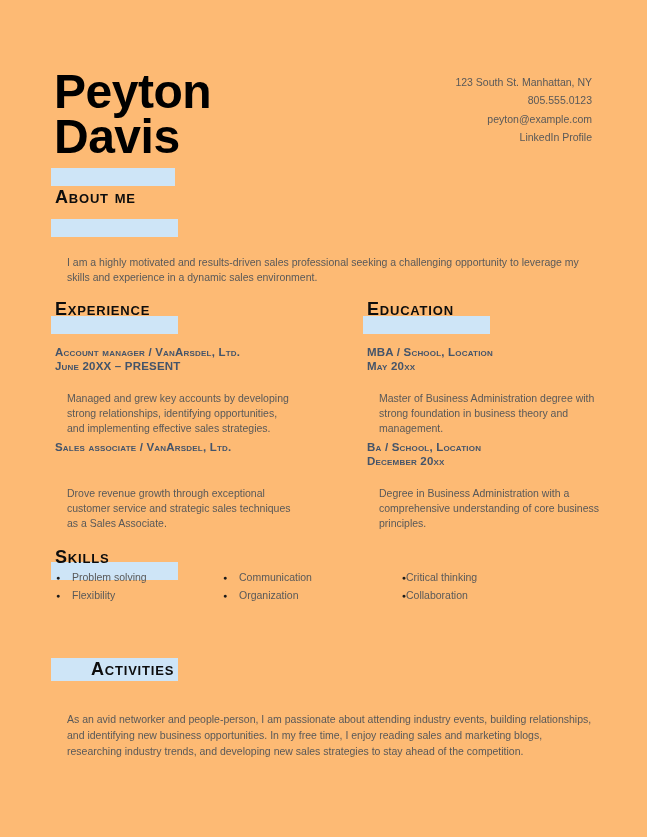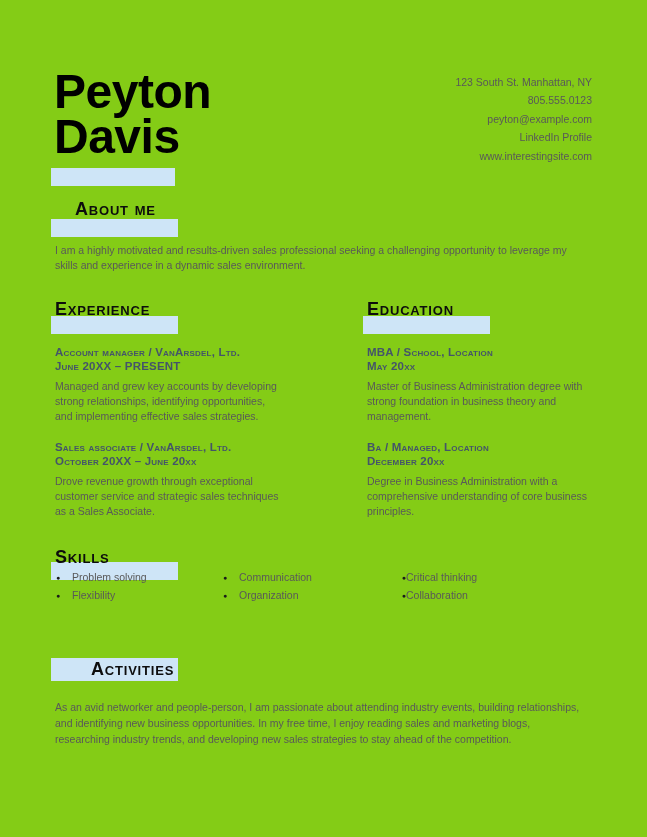--- a/index.html
+++ b/index.html
@@ -1,20 +1,20 @@
 <!DOCTYPE html>
 <html style="--highlight: #cee5f7; --subheading: #44546a; --body-text: #595959; --heading-text: #0d0d0d;"><head>
 <meta charset="utf-8">
 <style>
   html, body { margin: 0; padding: 0; background: #ffffff; }
   .page {
     position: relative;
     width: 647px;
     height: 837px;
-    background: #84cc16;
+    background: #fdba74;
     overflow: hidden;
     font-family: "Liberation Sans", sans-serif;
   }
   
   .hl {
     position: absolute;
     width: 127px;
     height: 18px;
     background: var(--highlight, #cee5f7);
     z-index: 0;
@@ -48,21 +48,21 @@
     line-height: 20px;
     font-weight: 700;
     font-variant: small-caps;
     letter-spacing: 0.8px;
     color: var(--heading-text, #0d0d0d);
     z-index: 1;
   }
   
   .para {
     position: absolute;
-    margin: 0;
+    margin: 12px;
     font-size: 10.5px;
     line-height: 15px;
     color: var(--body-text, #595959);
     white-space: pre-line;
     z-index: 1;
   }
   
   .entry { position: absolute; z-index: 1; }
   .etitle {
     font-size: 11.5px;
@@ -73,21 +73,21 @@
     color: var(--subheading, #44546a);
   }
   
   .skills-col { position: absolute; top: 568px; z-index: 1; }
   .skill-row { display: flex; align-items: center; height: 18px; }
   .bullet { width: 16px; flex: none; font-size: 7px; color: #1a1a1a; }
   .skill-label { font-size: 10.5px; color: var(--body-text, #595959); }
 
   
   #hl-name   { left: 51px;  top: 168px; width: 124px; }
-  #head-about{ left: 55px;  top: 199px; margin-left: 20px; }
+  #head-about{ left: 55px;  top: 187px; }
   #hl-about  { left: 51px;  top: 219px; }
   #para-about{ left: 55px;  top: 243px; width: 540px; }
 
   #head-exp  { left: 55px;  top: 299px; }
   #hl-exp    { left: 51px;  top: 316px; }
   #exp0-head { left: 55px;  top: 345px; }
   #exp0-para { left: 55px;  top: 379px; width: 290px; }
   #exp1-head { left: 55px;  top: 440px; }
   #exp1-para { left: 55px;  top: 474px; width: 290px; }
 
@@ -117,60 +117,58 @@
     <div>Peyton</div>
     <div>Davis</div>
   </div>
   <div class="hl" id="hl-name"></div>
 
   <div class="contact">
     <div>123 South St. Manhattan, NY</div>
     <div>805.555.0123</div>
     <div>peyton@example.com</div>
     <div>LinkedIn Profile</div>
-    <div>www.interestingsite.com</div>
   </div>
 
   <div class="hl" id="hl-about"></div>
   <h2 class="sec" id="head-about">About me</h2>
   <p class="para" id="para-about">I am a highly motivated and results-driven sales professional seeking a challenging opportunity to leverage my
 skills and experience in a dynamic sales environment.</p>
 
   <div class="hl" id="hl-exp"></div>
   <h2 class="sec" id="head-exp">Experience</h2>
 
   <div class="entry" id="exp0-head">
     <div class="etitle">Account manager / VanArsdel, Ltd.</div>
     <div class="etitle">June 20XX – PRESENT</div>
   </div>
   <p class="para" id="exp0-para">Managed and grew key accounts by developing
 strong relationships, identifying opportunities,
 and implementing effective sales strategies.</p>
 
   <div class="entry" id="exp1-head">
     <div class="etitle">Sales associate / VanArsdel, Ltd.</div>
-    <div class="etitle">October 20XX – June 20xx</div>
   </div>
   <p class="para" id="exp1-para">Drove revenue growth through exceptional
 customer service and strategic sales techniques
 as a Sales Associate.</p>
 
   <div class="hl" id="hl-edu"></div>
   <h2 class="sec" id="head-edu">Education</h2>
 
   <div class="entry" id="edu0-head">
     <div class="etitle">MBA / School, Location</div>
     <div class="etitle">May 20xx</div>
   </div>
   <p class="para" id="edu0-para">Master of Business Administration degree with
 strong foundation in business theory and
 management.</p>
 
   <div class="entry" id="edu1-head">
-    <div class="etitle">Ba / Managed, Location</div>
+    <div class="etitle">Ba / School, Location</div>
     <div class="etitle">December 20xx</div>
   </div>
   <p class="para" id="edu1-para">Degree in Business Administration with a
 comprehensive understanding of core business
 principles.</p>
 
   <div class="hl" id="hl-skills"></div>
   <h2 class="sec" id="head-skills">Skills</h2>
 
   <div class="skills-col" id="skills-col-0">

